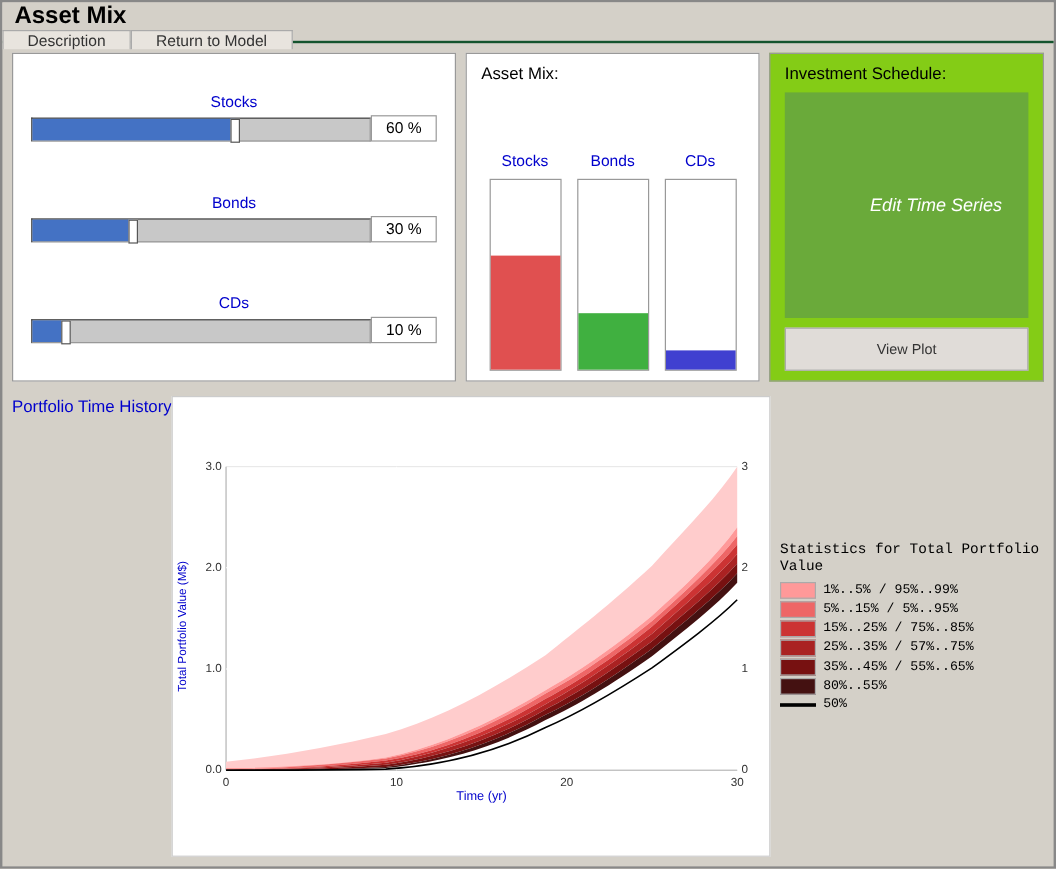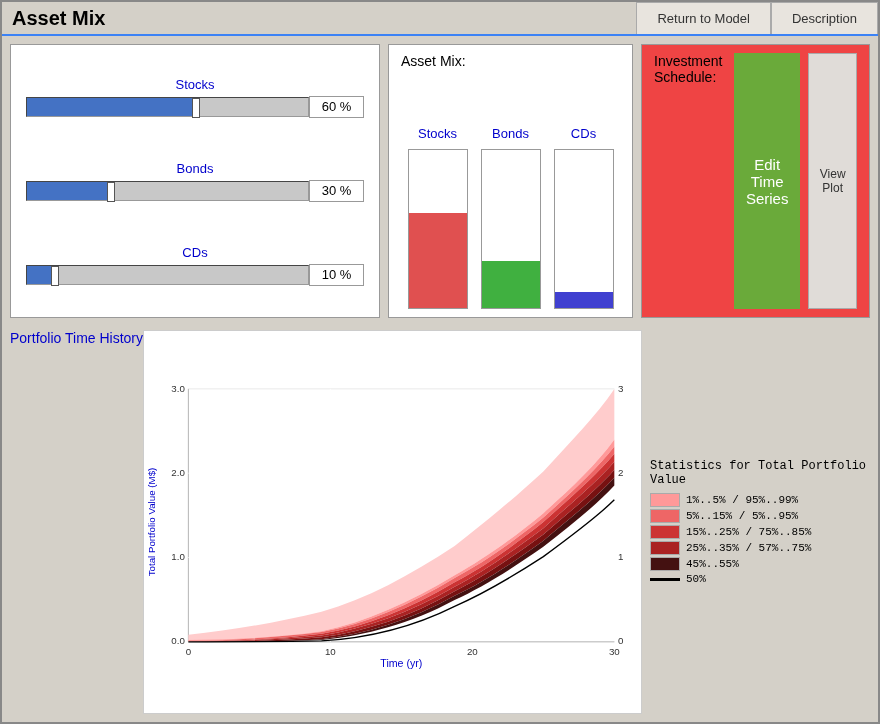--- a/index.html
+++ b/index.html
@@ -16,22 +16,23 @@
       background: #d4d0c8;
       border: 2px solid #888;
       display: flex;
       flex-direction: column;
     }
     
     .header {
       display: flex;
       align-items: stretch;
       background: #d4d0c8;
-      border-bottom: 2px solid #3b82f6;
+      border-bottom: 2px solid #14532d;
       height: 34px;
+      flex-direction: column;
     }
     .header-title {
       flex: 1;
       display: flex;
       align-items: center;
       padding-left: 10px;
       font-size: 20px;
       font-weight: bold;
       color: #000;
     }
@@ -74,21 +75,21 @@
       flex-direction: column;
       gap: 4px;
     }
     .slider-label {
       text-align: center;
       font-size: 13px;
       color: #0000cc;
     }
     .slider-track-row {
       display: flex;
-      align-items: center;
+      align-items: flex-end;
       gap: 0;
     }
     .slider-track {
       flex: 1;
       height: 20px;
       background: #c8c8c8;
       border: 1px inset #999;
       position: relative;
       cursor: pointer;
     }
@@ -164,41 +165,43 @@
       position: relative;
     }
     .asset-bar {
       width: 100%;
       position: absolute;
       bottom: 0;
     }
 
     
     .investment-section {
-      background: #ef4444;
+      background: #84cc16;
       border: 1px solid #999;
       flex: 1;
       padding: 8px 12px;
       display: flex;
+      flex-direction: column;
       gap: 8px;
     }
     .investment-title {
       font-size: 14px;
       color: #000;
       font-weight: normal;
     }
     .btn-edit-time-series {
       background: #6aaa3a;
       color: #fff;
       border: none;
-      padding: 18px 12px;
+      padding: 18px 22px;
       font-size: 15px;
       cursor: pointer;
-      text-align: center;
-      flex: 1;
+      text-align: right;
+      flex: 1;
+      font-style: italic;
     }
     .btn-view-plot {
       background: #e0dcd8;
       color: #333;
       border: 1px solid #aaa;
       padding: 10px 10px;
       font-size: 12px;
       cursor: pointer;
       text-align: center;
     }
@@ -264,22 +267,22 @@
     }
   </style>
 </head>
 <body>
 
 <div class="main-container">
 
   <div class="header">
     <div class="header-title">Asset Mix</div>
     <div class="header-tabs">
+      <div class="header-tab">Description</div>
       <div class="header-tab">Return to Model</div>
-      <div class="header-tab">Description</div>
     </div>
   </div>
 
   <div class="top-panel">
 
     <div class="sliders-section">
 
       <div class="slider-row">
         <div class="slider-label">Stocks</div>
         <div class="slider-track-row">
@@ -415,22 +418,26 @@
         </div>
         <div class="legend-item">
           <div class="legend-swatch" style="background:#cc3333;"></div>
           <span>15%..25% / 75%..85%</span>
         </div>
         <div class="legend-item">
           <div class="legend-swatch" style="background:#aa2222;"></div>
           <span>25%..35% / 57%..75%</span>
         </div>
         <div class="legend-item">
+          <div class="legend-swatch" style="background:#771111;"></div>
+          <span>35%..45% / 55%..65%</span>
+        </div>
+        <div class="legend-item">
           <div class="legend-swatch" style="background:#441111;"></div>
-          <span>45%..55%</span>
+          <span>80%..55%</span>
         </div>
         <div class="legend-item">
           <div class="legend-line"></div>
           <span>50%</span>
         </div>
       </div>
 
     </div>
   </div>
 </div>

